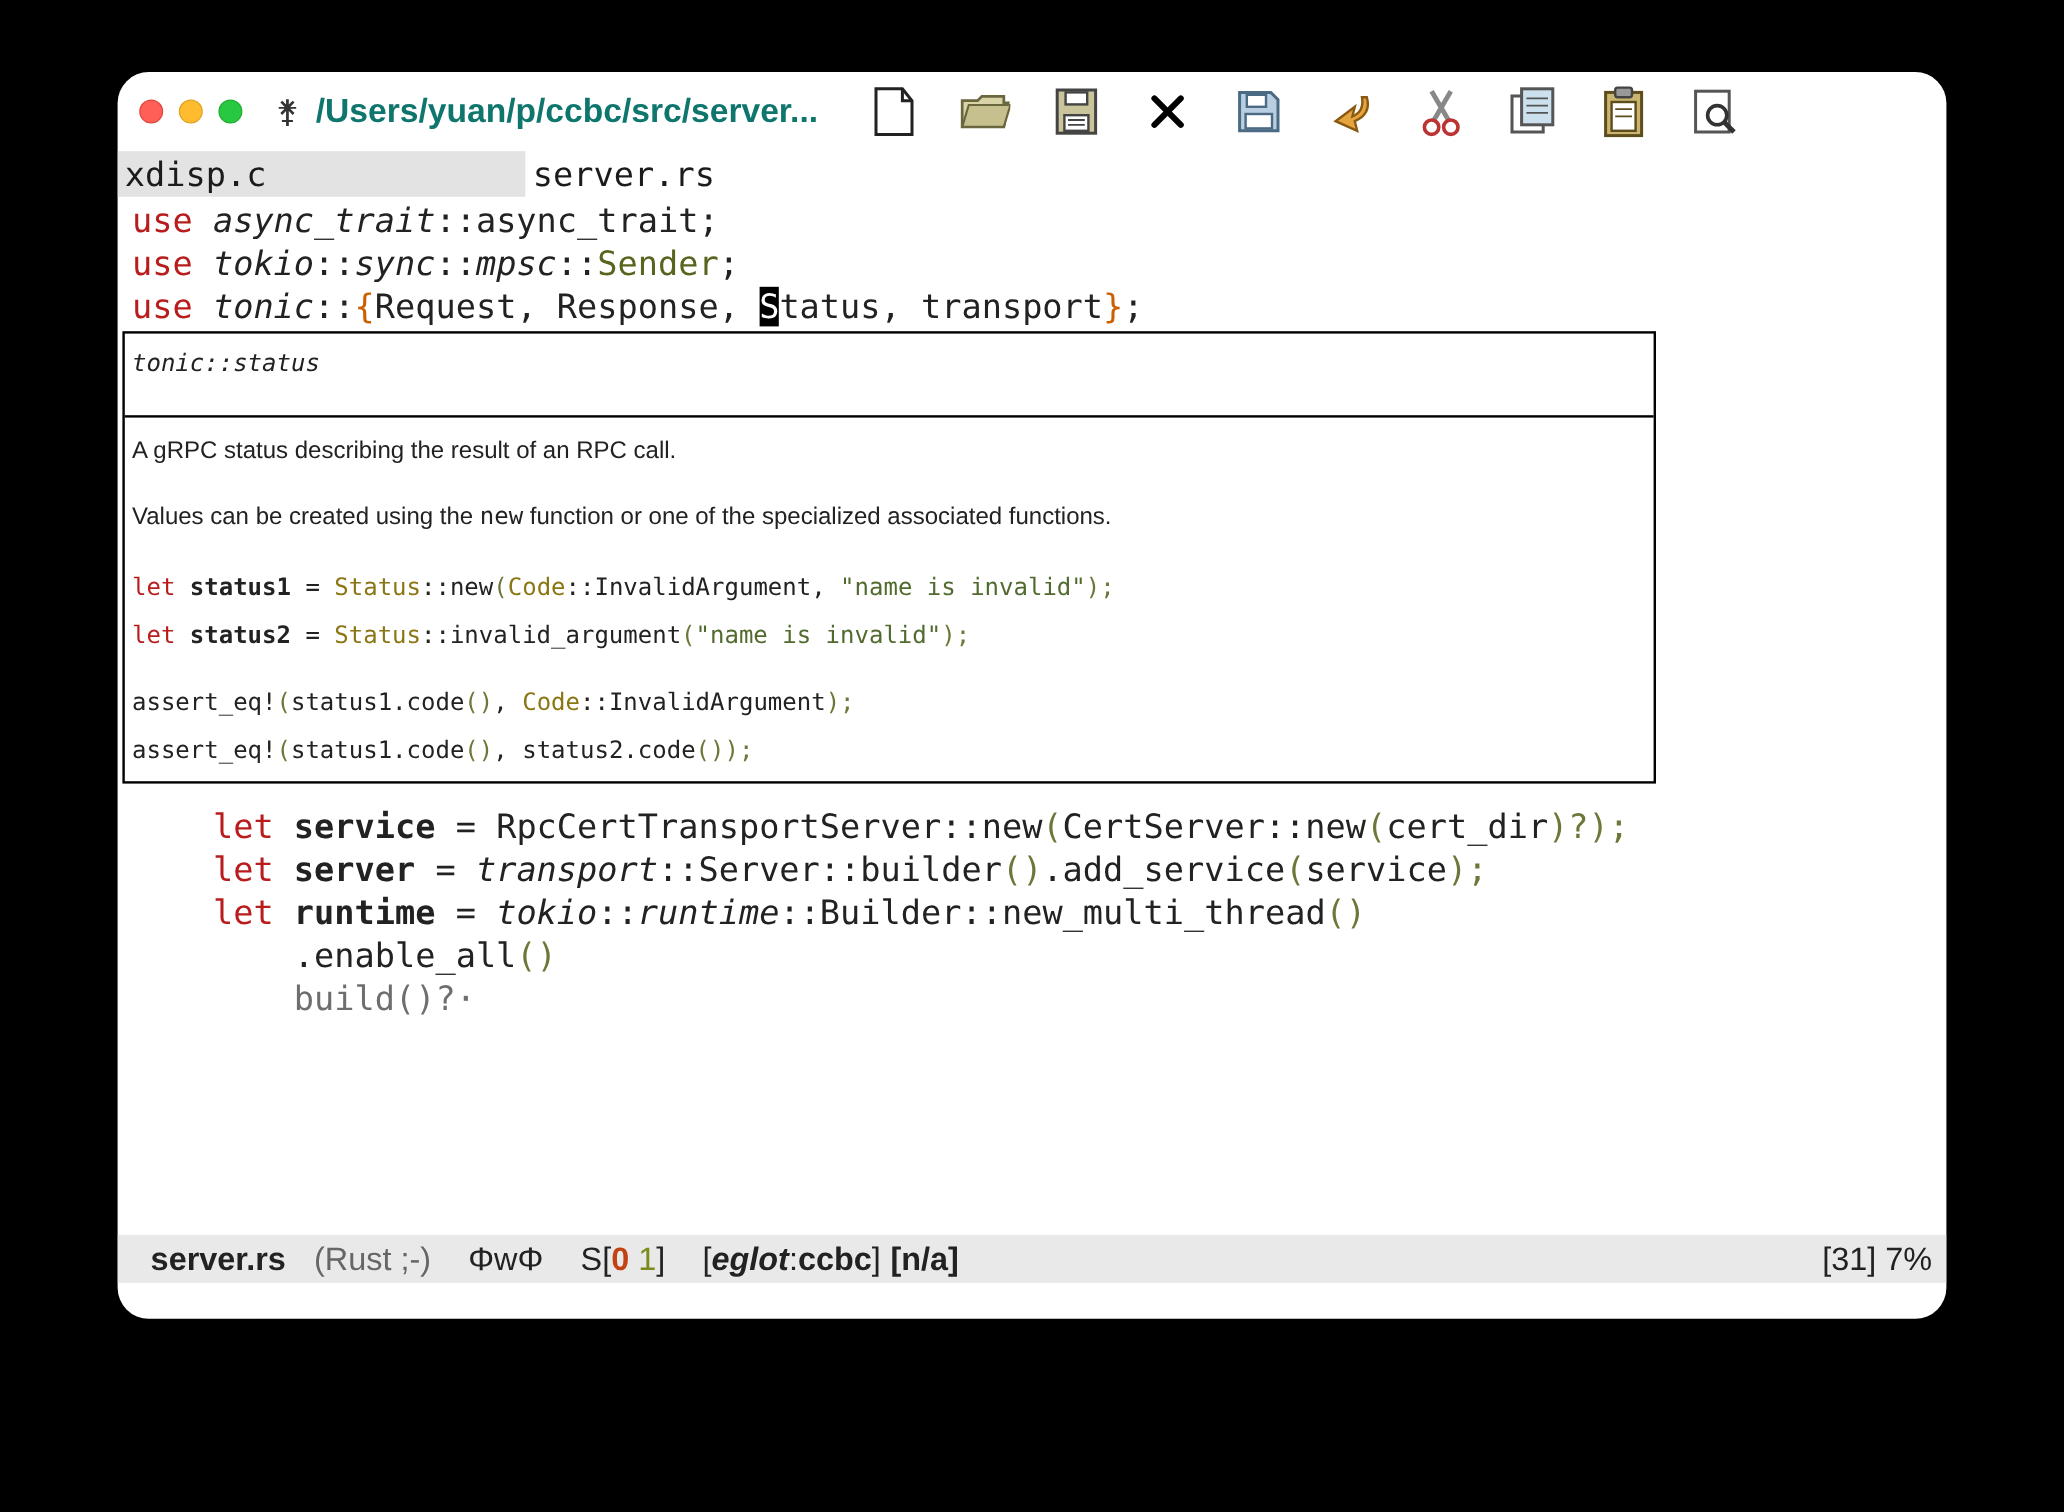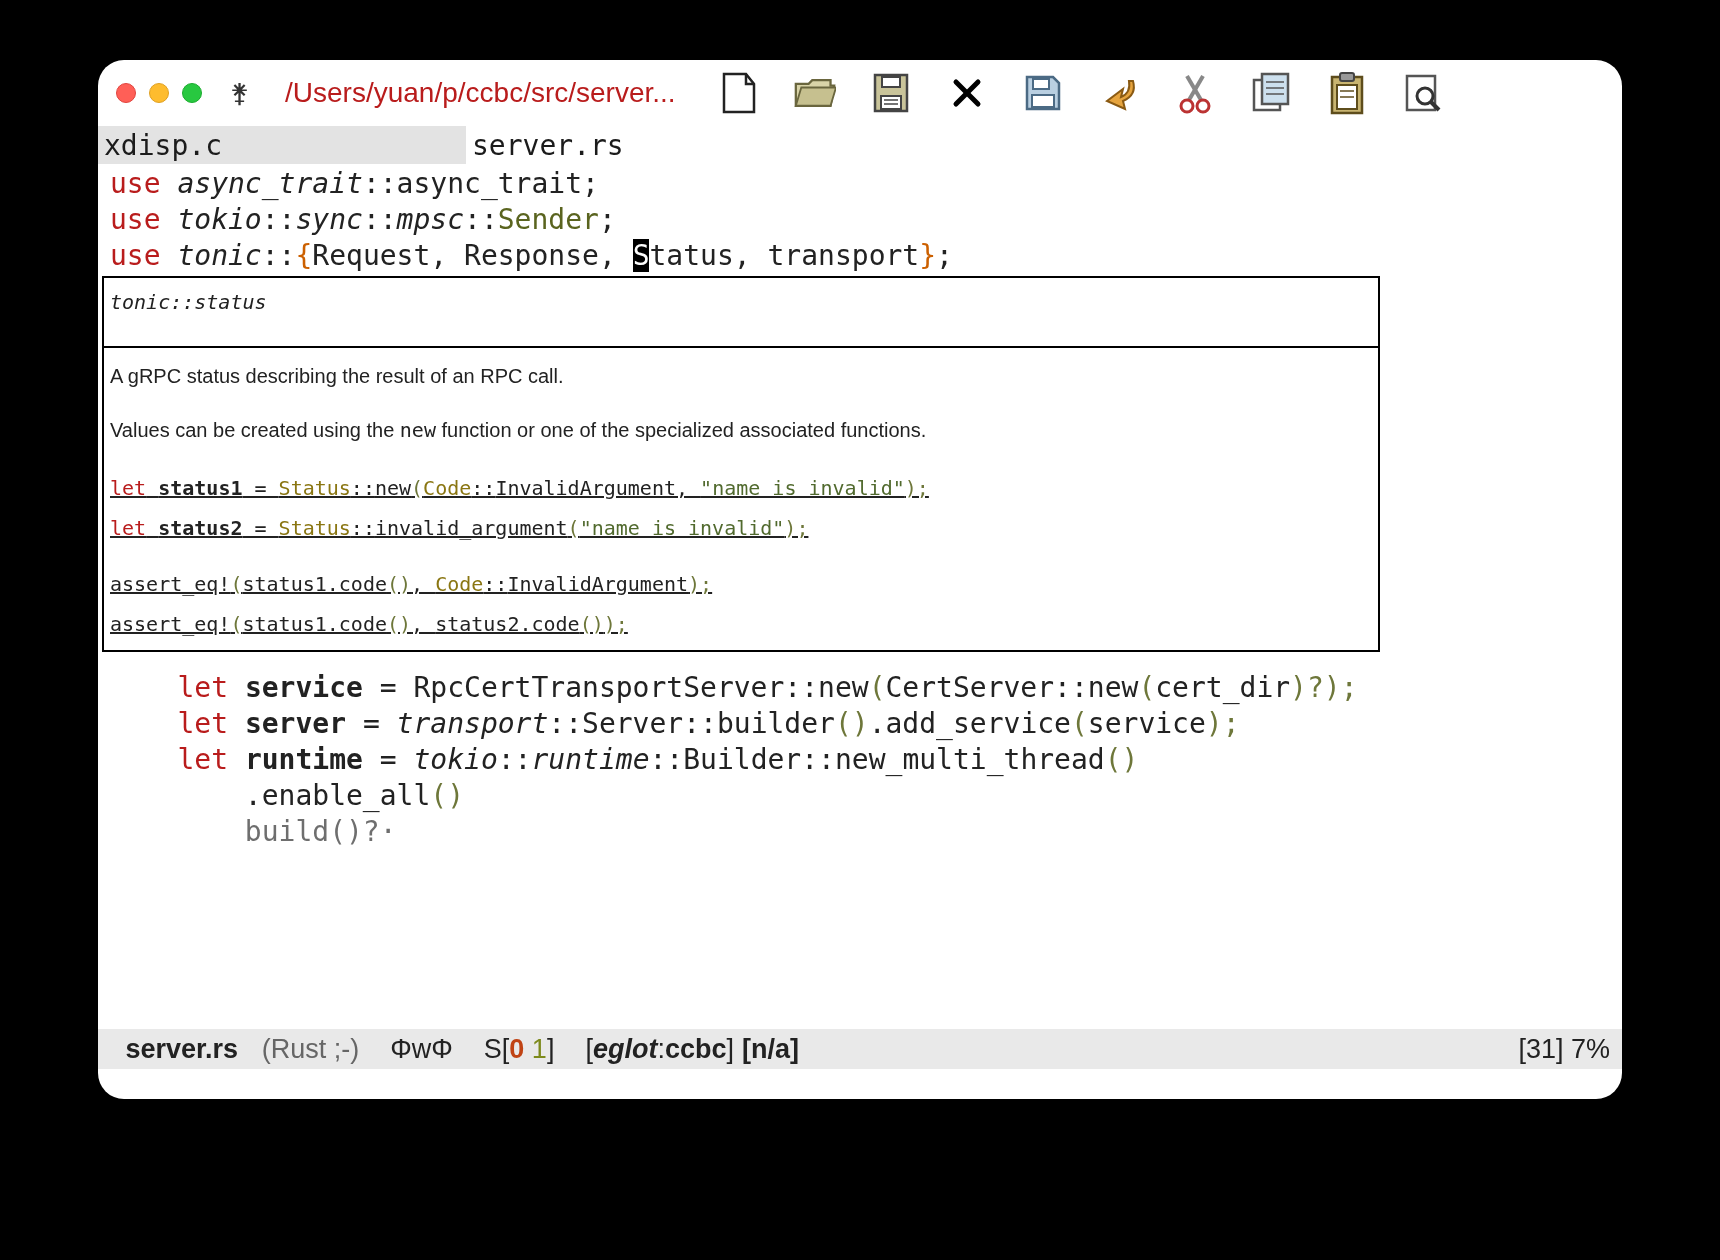--- a/index.html
+++ b/index.html
@@ -29,46 +29,45 @@
     gap: 12px;
   }
   .traffic-lights { display: flex; gap: 13px; margin-right: 10px; }
   .tl { width: 20px; height: 20px; border-radius: 50%; }
   .tl-red    { background: #ff5f57; border: 1px solid #e0443e; }
   .tl-yellow { background: #febc2e; border: 1px solid #dfa023; }
   .tl-green  { background: #28c840; border: 1px solid #1cac2f; }
   .vcs-indicator { font-size: 26px; color: #333; margin: 0 2px 0 6px; }
   .title {
     font-size: 28px;
-    font-weight: 400;
-    color: #b91c1c;
+    font-weight: 700;
+    color: #0f766e;
     white-space: nowrap;
     overflow: hidden;
     text-overflow: ellipsis;
     max-width: 455px;
-    margin-left: 22px;
   }
   .toolbar {
     display: flex;
     align-items: center;
     gap: 34px;
     margin-left: 30px;
   }
   .toolbar .icon { width: 42px; height: 42px; display:flex; align-items:center; justify-content:center; }
   .tabs { display: flex; height: 38px; }
   .tab {
     font-size: 28px;
     font-family: ui-monospace, Menlo, monospace;
     height: 100%;
     padding: 0 6px;
     display: flex;
     align-items: center;
     color: #1b1b1b;
   }
-  .tab.inactive { background: #e3e3e3; width: 368px; text-align: right; }
+  .tab.inactive { background: #e3e3e3; width: 340px; text-align: right; }
   .tab.active   { background: #fff; }
   .editor {
     font-family: ui-monospace, "SF Mono", Menlo, Consolas, monospace;
     font-size: 28px;
     line-height: 36px;
     color: #222;
     padding: 2px 4px;
     position: relative;
   }
   .kw   { color: #b91c1c; }
@@ -96,21 +95,21 @@
   .popup .sig .comment { color: #9a9a9a; }
   .popup .type { color: #8a7612; }
   .popup hr { border: none; border-top: 2px solid #000; margin: 6px 0 8px 0; }
   .popup .prose {
     font-family: -apple-system, BlinkMacSystemFont, "Segoe UI", sans-serif;
     padding: 0 6px 8px 6px;
     line-height: 40px;
   }
   .popup .prose .mono { font-family: ui-monospace, Menlo, monospace; }
   .popup .example { padding: 0 6px; }
-  .popup .example .line{ white-space: pre; text-decoration: underline; }
+  .popup .example .line{ white-space: pre; }
   .bold { font-weight: 700; }
   .str  { color: #516a2e; }
 
   .lower-code {
     padding-top: 18px;
     padding-left: 8px;
   }
   .lower-code .line { white-space: pre; }
 
   .modeline {

